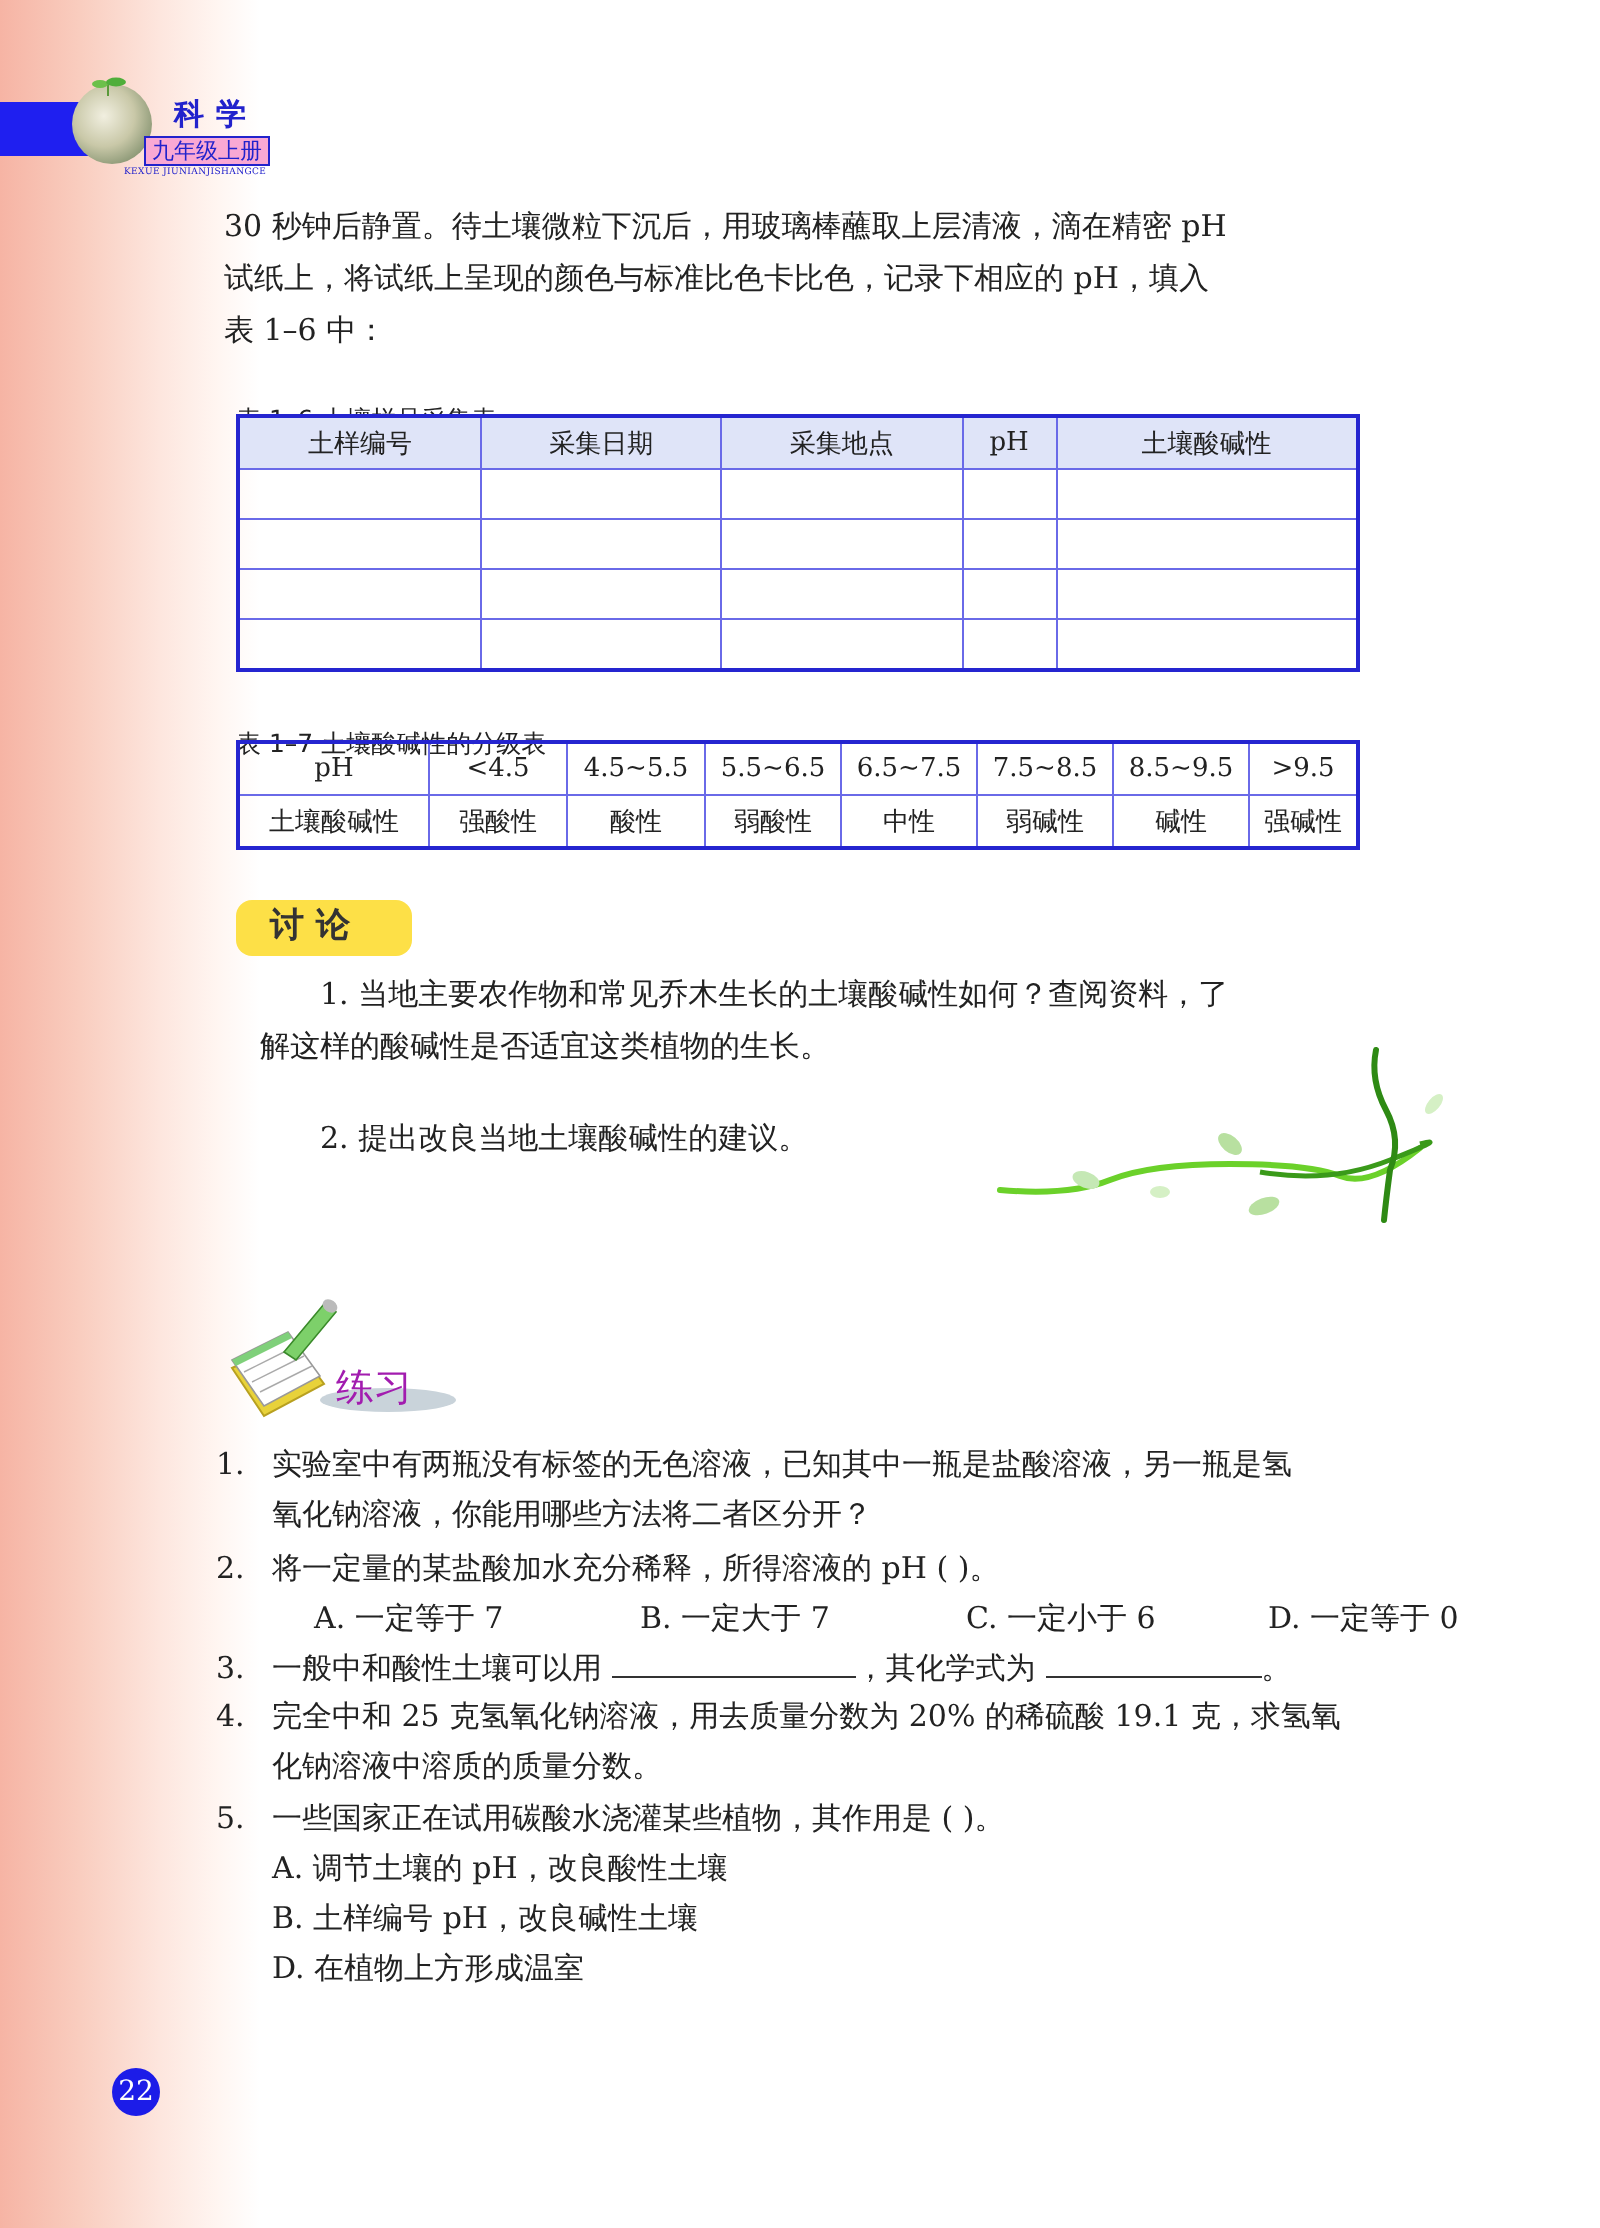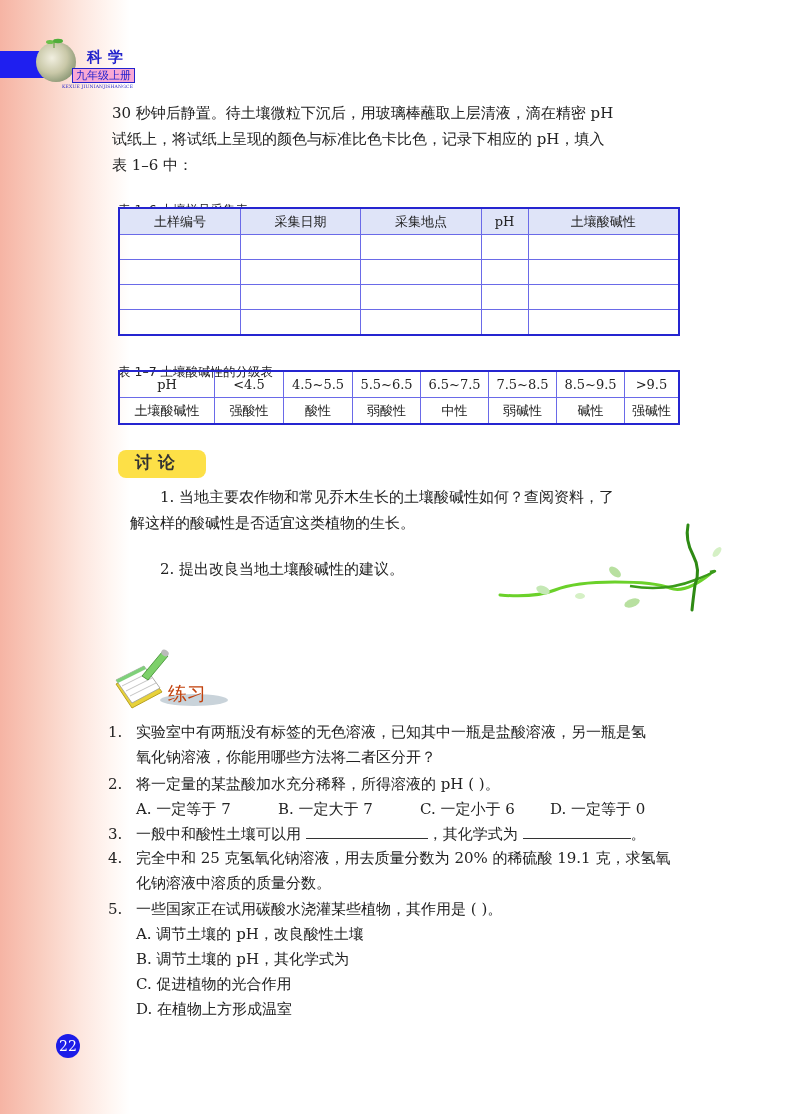--- a/index.html
+++ b/index.html
@@ -30,28 +30,28 @@
   .t7 td{height:25px;}
   
   .disc-tag{position:absolute;left:118px;top:450px;width:88px;height:28px;border-radius:8px;
        background:#fde047;text-align:right;}
   .disc-tag span{position:absolute;left:17px;top:1px;font-size:17px;font-weight:bold;color:#333;
        font-family:"DejaVu Sans","Liberation Sans",sans-serif;letter-spacing:6px;}
   .disc-item{position:absolute;font-size:15px;line-height:26px;width:545px;}
   .vine{position:absolute;left:495px;top:510px;width:230px;height:110px;}
   
   .ex-icon{position:absolute;left:112px;top:640px;width:62px;height:70px;}
-  .ex-title{position:absolute;left:168px;top:681px;font-size:19px;color:#c2410c;
+  .ex-title{position:absolute;left:168px;top:681px;font-size:19px;color:#a21caf;
        font-family:Liberation Sans, sans-serif;}
   .ex-shadow{position:absolute;left:160px;top:694px;width:68px;height:12px;border-radius:50%;background:#c9d3da;}
   .q{position:absolute;font-size:15px;line-height:25px;}
   .qn{position:absolute;left:108px;width:24px;}
   .qt{position:absolute;left:136px;width:555px;}
   .opts{position:absolute;left:136px;font-size:15px;line-height:25px;}
-  .opt{display:inline-block;margin-right:0;}
+  .opt{display:inline-block;margin-right:0;margin-left:21px;}
   .blank{display:inline-block;border-bottom:1px solid #333;height:14px;vertical-align:baseline;}
   .page-num{position:absolute;left:56px;top:1034px;width:24px;height:24px;border-radius:50%;
        background:#1c1ce8;color:#fff;font-size:14px;line-height:24px;text-align:center;}
 </style>
 </head>
 <body>
 
 <div class="page-bg"></div>
 
 <div>
@@ -205,18 +205,17 @@
     <div>化钠溶液中溶质的质量分数。</div>
   </div>
 </div>
 
 <div class="q" style="top:897px;left:0;width:800px;">
   <span class="qn">5.</span>
   <div class="qt">一些国家正在试用碳酸水浇灌某些植物，其作用是 (          )。</div>
 </div>
 <div class="opts" style="top:922px;">
   <div>A.   调节土壤的 pH，改良酸性土壤</div>
-  <div>B.   调节土壤的 pH，其化学式为</div>
-  <div>C.   促进植物的光合作用</div>
+  <div>B.   土样编号 pH，改良碱性土壤</div>
   <div>D.   在植物上方形成温室</div>
 </div>
 
 <div class="page-num">22</div>
 
 </body></html>

